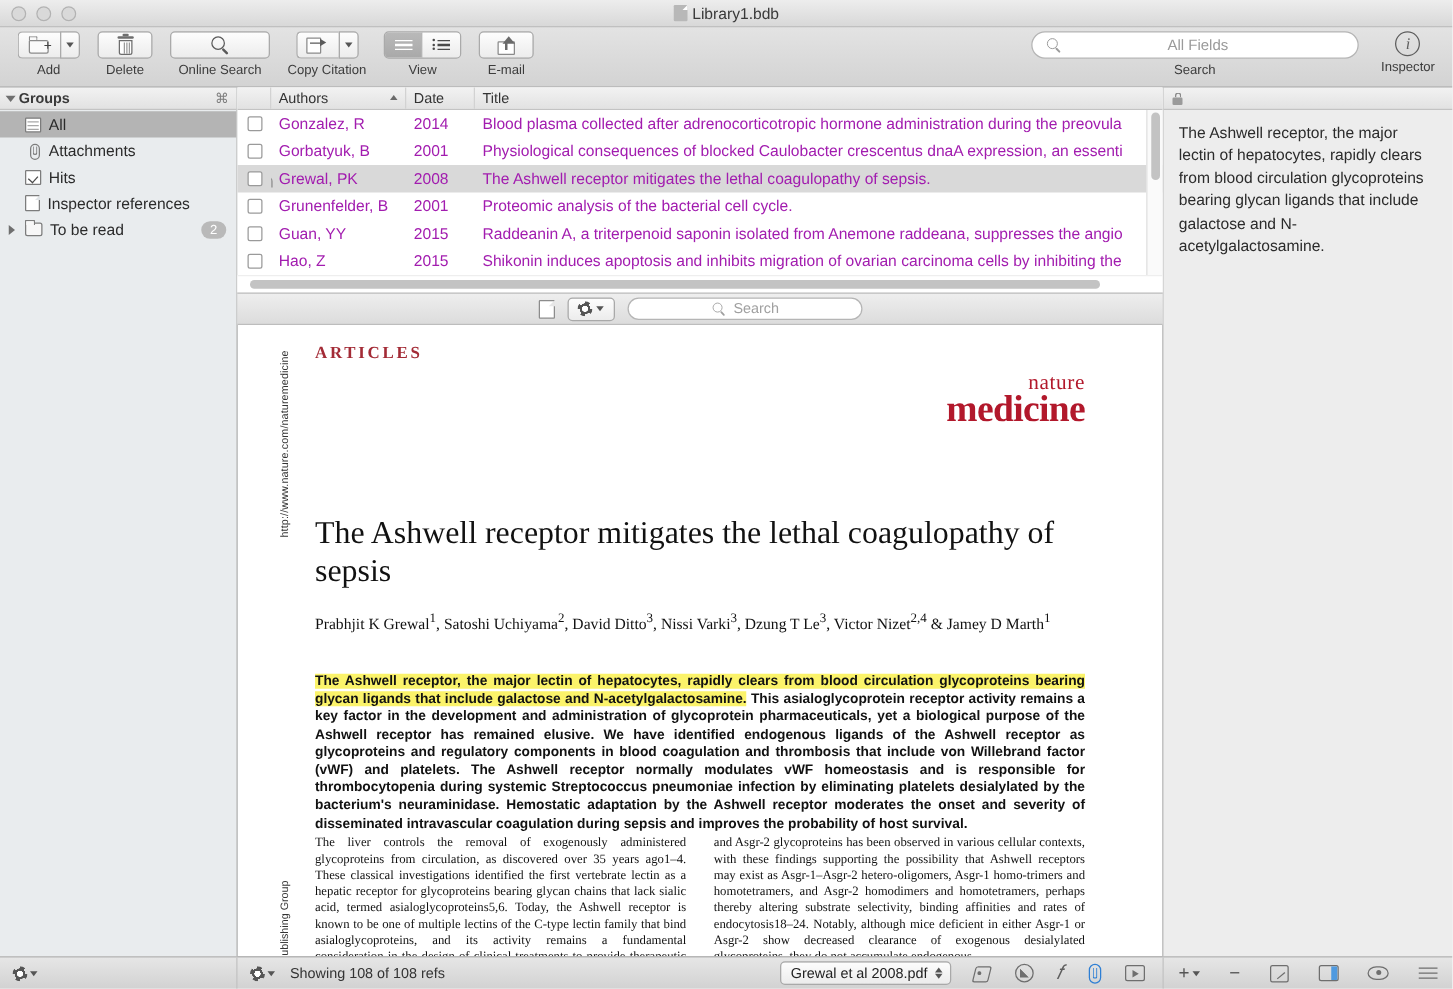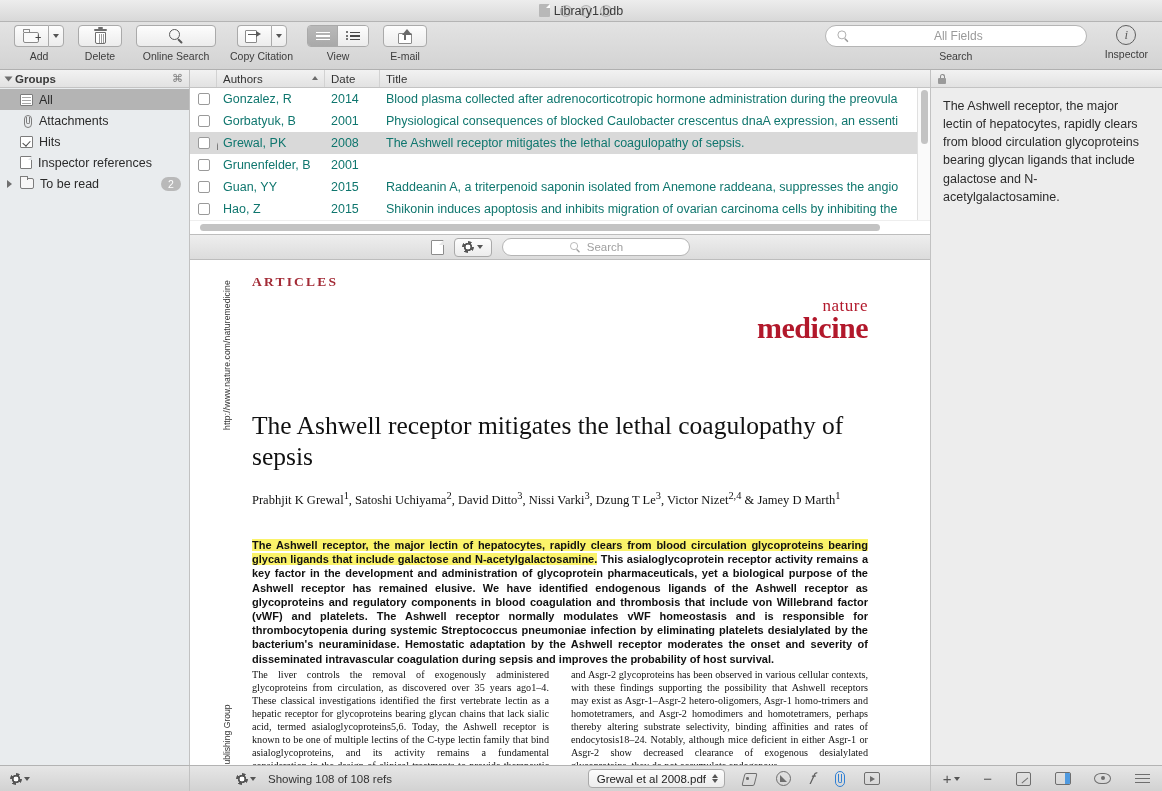--- a/index.html
+++ b/index.html
@@ -19,21 +19,20 @@
   }
 
   
   .titlebar {
     height: 22px;
     background: linear-gradient(to bottom, #ededed, #d8d8d8);
     border-bottom: 1px solid #b4b4b4;
     display: flex; align-items: center;
     position: relative;
     flex: 0 0 auto;
-    justify-content: center;
   }
   .traffic {
     display: flex; gap: 8px; padding-left: 9px; align-items: center;
   }
   .dot { width: 12px; height: 12px; border-radius: 50%; border: 1px solid rgba(0,0,0,.18); }
   .dot.red { background: #d9d9d9; }
   .dot.yellow { background: #d9d9d9; }
   .dot.green { background: #d9d9d9; }
   .title-text {
     position: absolute; left: 0; right: 0; text-align: center;
@@ -243,21 +242,21 @@
   .col-chk { width: 27px; flex: 0 0 27px; }
   .col-auth { width: 108px; flex: 0 0 108px; }
   .col-date { width: 55px; flex: 0 0 55px; }
   .col-title { flex: 1 1 auto; border-right: none !important; }
   .sort-caret {
     position: absolute; right: 6px; top: 6px;
     width: 0; height: 0; border-left: 3.5px solid transparent; border-right: 3.5px solid transparent;
     border-bottom: 4.5px solid #6a6a6a;
   }
   .rows { position: relative; }
-  .row { height: 22px; display: flex; align-items: center; font-size: 12.5px; color: #0f766e; }
+  .row { height: 22px; display: flex; align-items: center; font-size: 12.5px; color: #a21caf; }
   .row.selected { background: #d9d9d9; }
   .row .c-chk { width: 27px; flex: 0 0 27px; display: flex; align-items: center; justify-content: center; position: relative; }
   .row .c-auth { width: 108px; flex: 0 0 108px; padding-left: 6px; overflow: hidden; white-space: nowrap; position: relative; }
   .row .c-date { width: 55px; flex: 0 0 55px; padding-left: 6px; }
   .row .c-title { flex: 1 1 auto; padding-left: 6px; overflow: hidden; white-space: nowrap; text-overflow: clip; }
   .cbox { width: 12px; height: 12px; border: 1px solid #9a9a9a; border-radius: 2px; background: #fff; }
   .row-clip { position: absolute; left: -11px; top: 4px; }
   .row-clip .clip-icon { width: 10px; height: 11px; }
 
   .vscroll {
@@ -377,21 +376,21 @@
     background: #ededed;
     flex: 1 1 auto;
   }
 
   
   .statusbar {
     height: 26px; flex: 0 0 auto;
     background: linear-gradient(to bottom, #e6e6e6, #d2d2d2);
     border-top: 1px solid #b3b3b3;
     display: flex; align-items: center;
-    font-size: 11.5px; color: #333; gap: 36px;
+    font-size: 11.5px; color: #333;
   }
   .sb-seg { display: flex; align-items: center; height: 100%; }
   .sb-left { width: 190px; flex: 0 0 190px; padding-left: 10px; border-right: 1px solid #c2c2c2; }
   .sb-mid { flex: 1 1 auto; display: flex; align-items: center; padding-left: 10px; min-width: 0; }
   .sb-right { width: 232px; flex: 0 0 232px; border-left: 1px solid #c2c2c2; display: flex; align-items: center; justify-content: space-around; }
   .gear-sm-btn { display: flex; align-items: center; gap: 2px; }
   .pdf-pop {
     display: flex; align-items: center; gap: 6px;
     height: 19px; padding: 0 6px 0 8px; border: 1px solid #a9a9a9; border-radius: 4px;
     background: linear-gradient(to bottom, #fdfdfd, #ececec); font-size: 11.5px; color: #222;
@@ -652,20 +651,21 @@
             </div>
             <div class="c-date">2008</div>
             <div class="c-title">The Ashwell receptor mitigates the lethal coagulopathy of sepsis.</div>
           </div>
           <div class="row">
             <div class="c-chk">
                 <span class="cbox"></span>
               </div>
             <div class="c-auth">Grunenfelder, B</div>
             <div class="c-date">2001</div>
+            <div class="c-title">Proteomic analysis of the bacterial cell cycle.</div>
           </div>
           <div class="row">
             <div class="c-chk">
                 <span class="cbox"></span>
               </div>
             <div class="c-auth">Guan, YY</div>
             <div class="c-date">2015</div>
             <div class="c-title">Raddeanin A, a triterpenoid saponin isolated from Anemone raddeana, suppresses the angio</div>
           </div>
           <div class="row">

